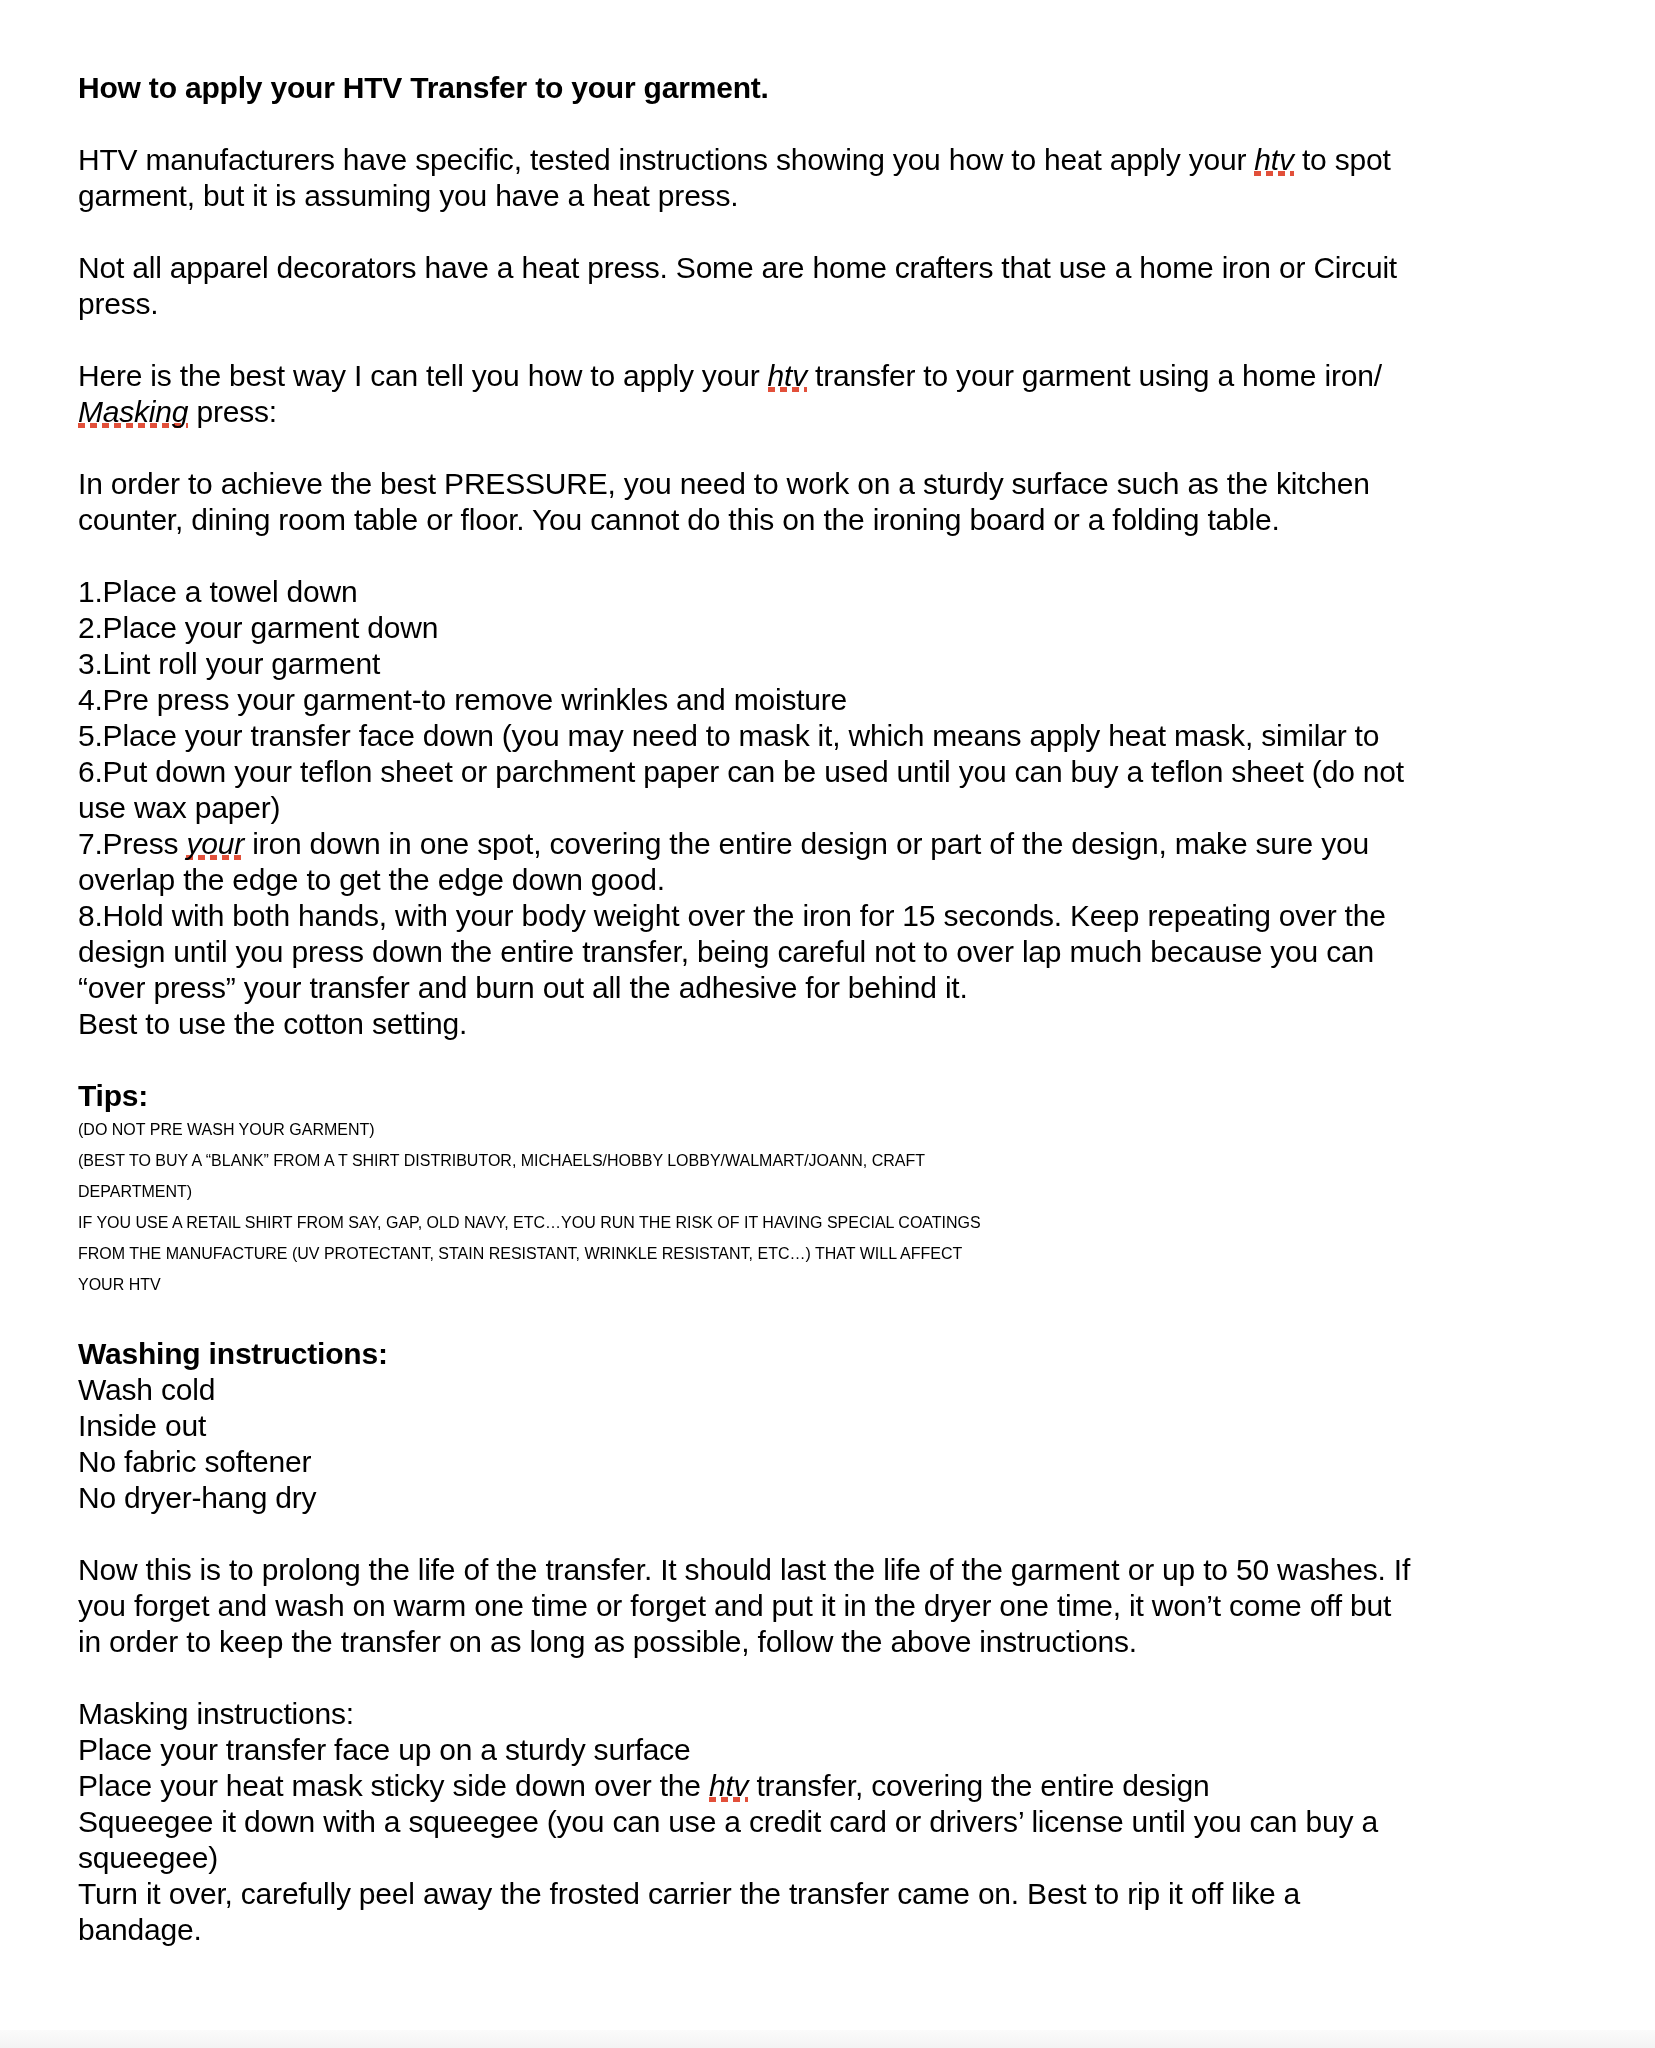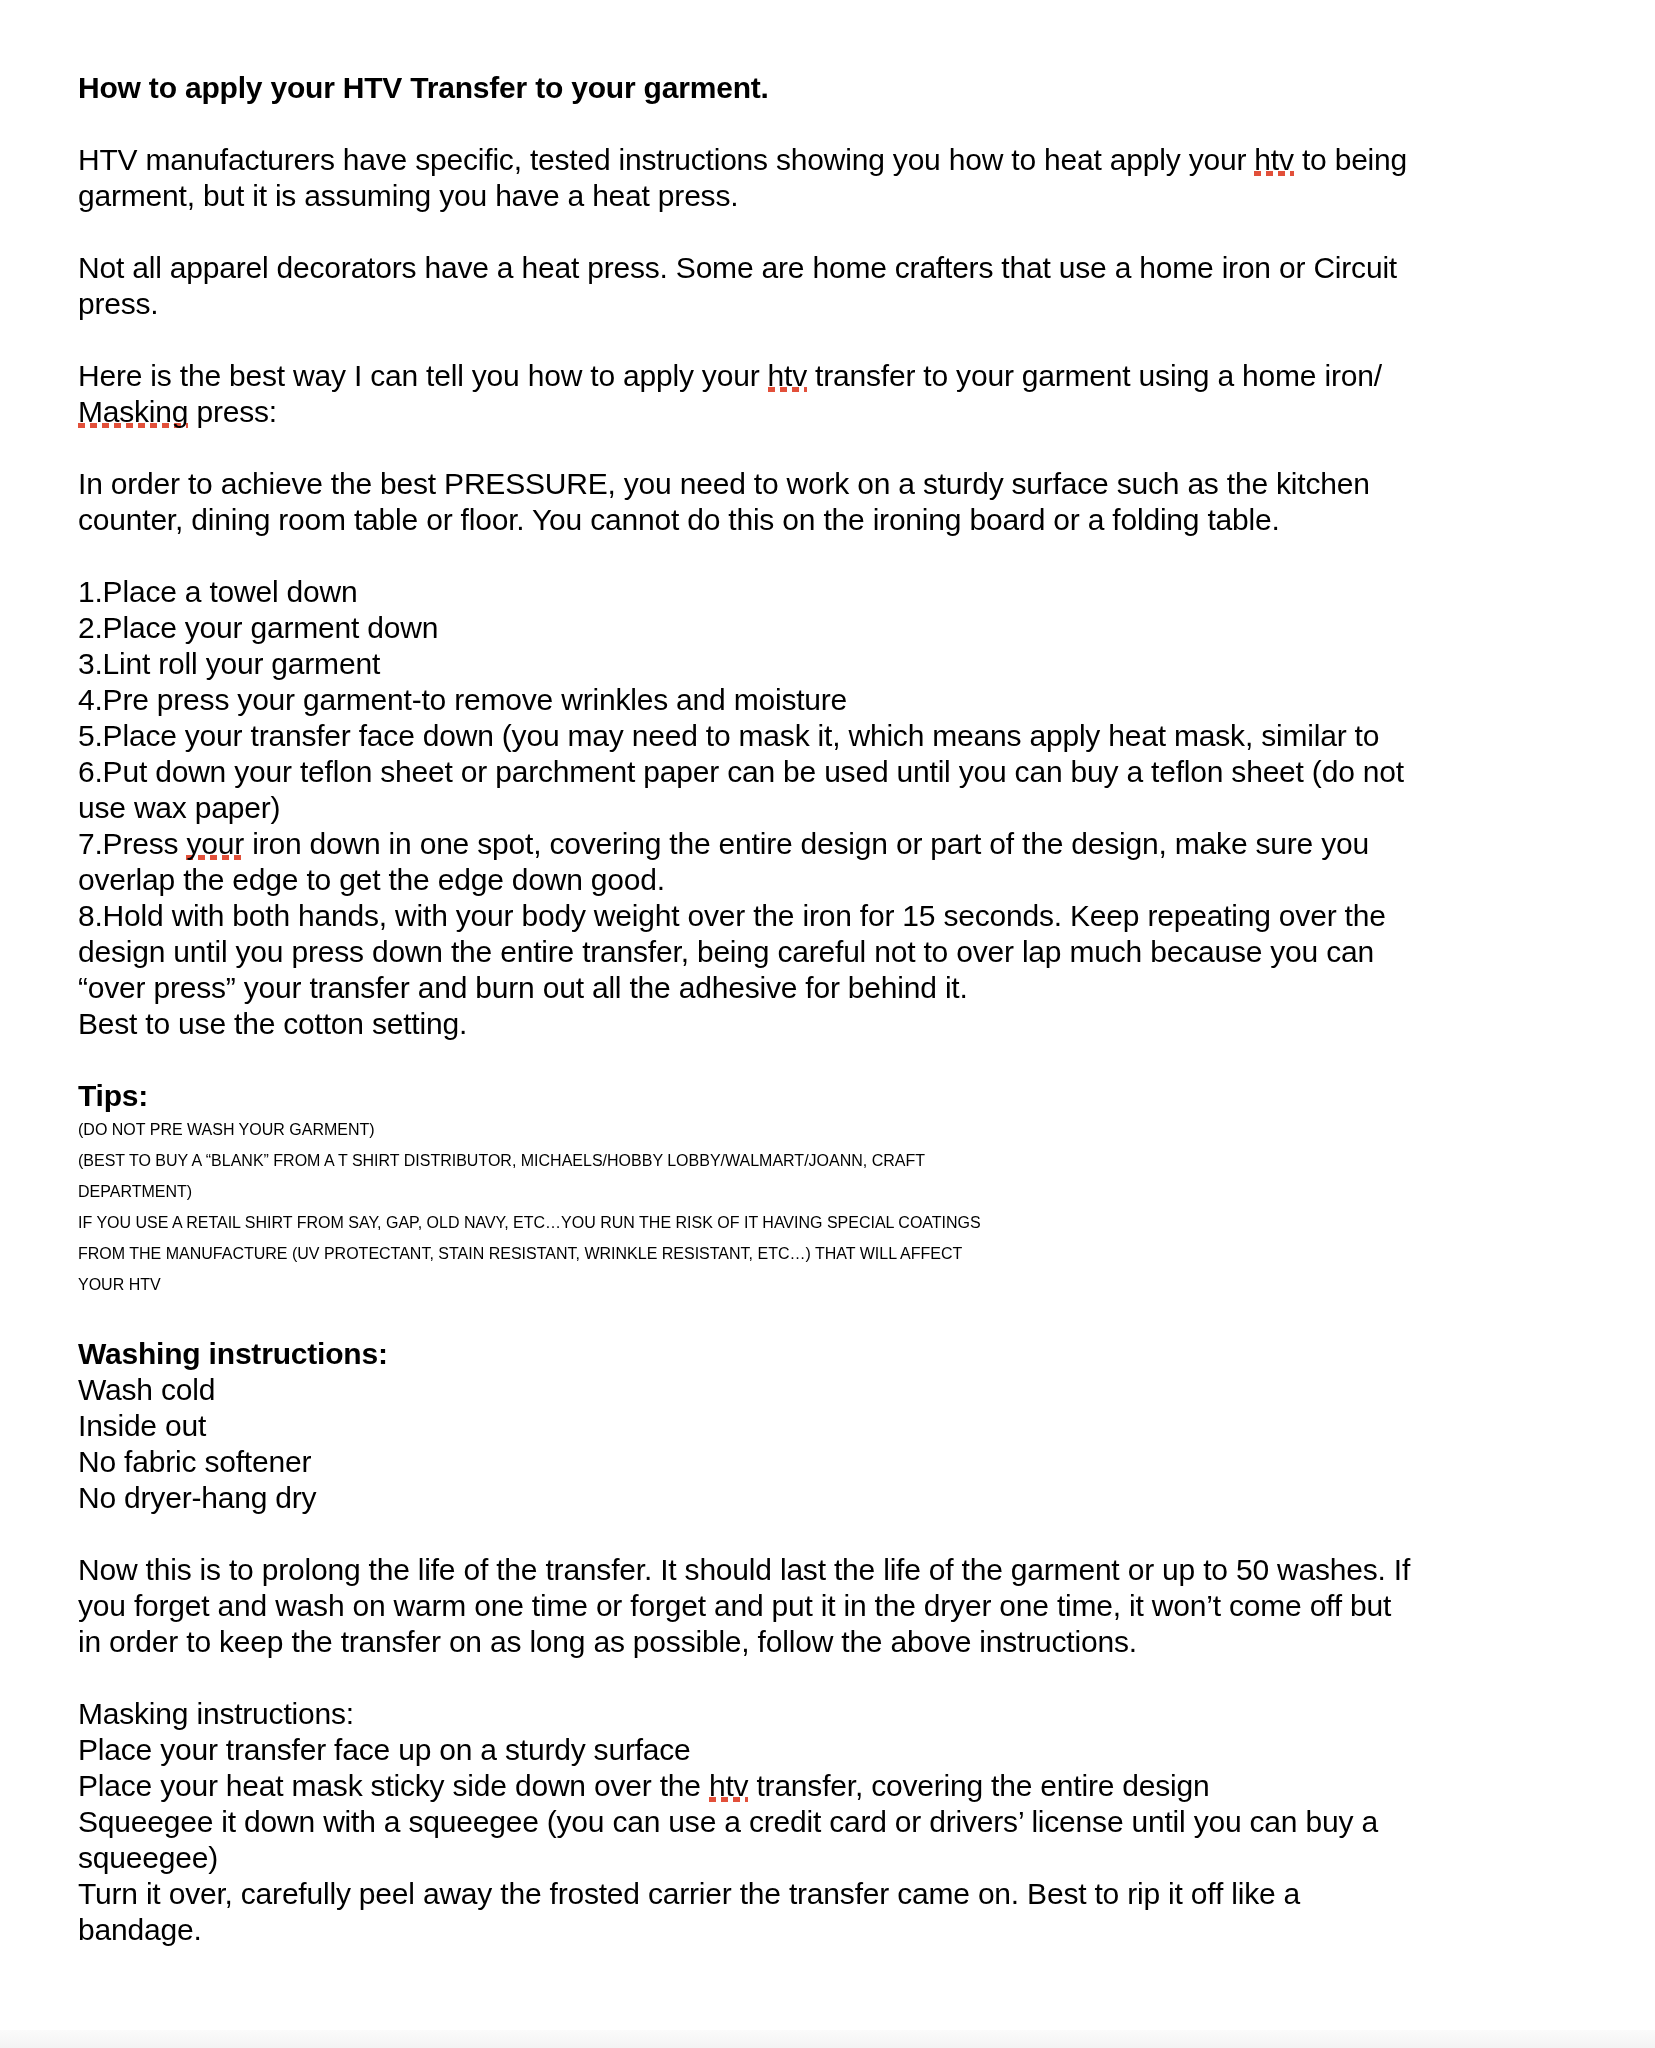--- a/index.html
+++ b/index.html
@@ -37,40 +37,41 @@
     line-height: 31px;
     letter-spacing: 0;
   }
   .sp {
     background-image: repeating-linear-gradient(to right,
       var(--spell-color, #e2503a) 0, var(--spell-color, #e2503a) 7px,
       transparent 7px, transparent 12px);
     background-repeat: no-repeat;
     background-position: left bottom;
     background-size: 100% 5px;
+    font-style: italic;
   }
   .footer-bar {
     position: absolute;
     left: 0;
     right: 0;
     bottom: 0;
     height: 18px;
     background: linear-gradient(#fbfbfb, #f3f3f3);
   }
 </style>
 </head>
 <body>
 
 <main class="page">
   <div class="content">
       <div class="block gap">
         <div class="line heading"><span>How to apply your HTV Transfer to your garment.</span></div>
       </div>
       <div class="block gap">
-        <div class="line body"><span>HTV manufacturers have specific, tested instructions showing you how to heat apply your </span><span class="sp">htv</span><span> to being</span></div>
+        <div class="line body"><span>HTV manufacturers have specific, tested instructions showing you how to heat apply your </span><span class="sp">htv</span><span> to spot</span></div>
         <div class="line body"><span>garment, but it is assuming you have a heat press.</span></div>
       </div>
       <div class="block gap">
         <div class="line body"><span>Not all apparel decorators have a heat press. Some are home crafters that use a home iron or Circuit</span></div>
         <div class="line body"><span>press.</span></div>
       </div>
       <div class="block gap">
         <div class="line body"><span>Here is the best way I can tell you how to apply your </span><span class="sp">htv</span><span> transfer to your garment using a home iron/</span></div>
         <div class="line body"><span class="sp">Masking</span><span> press:</span></div>
       </div>

